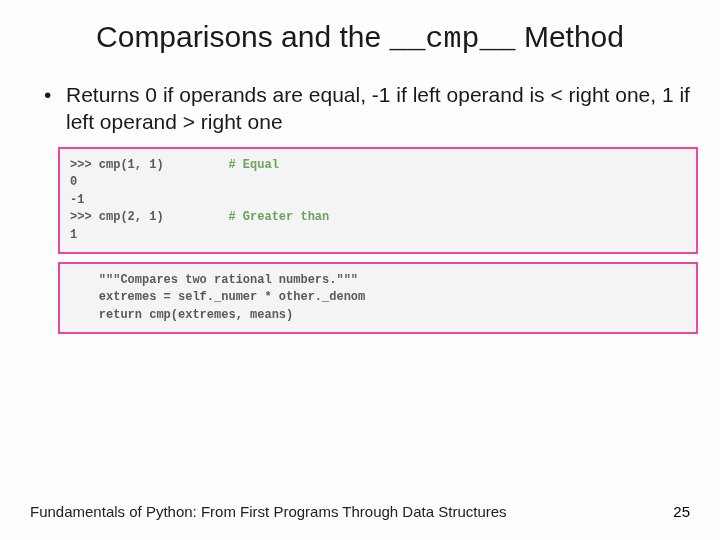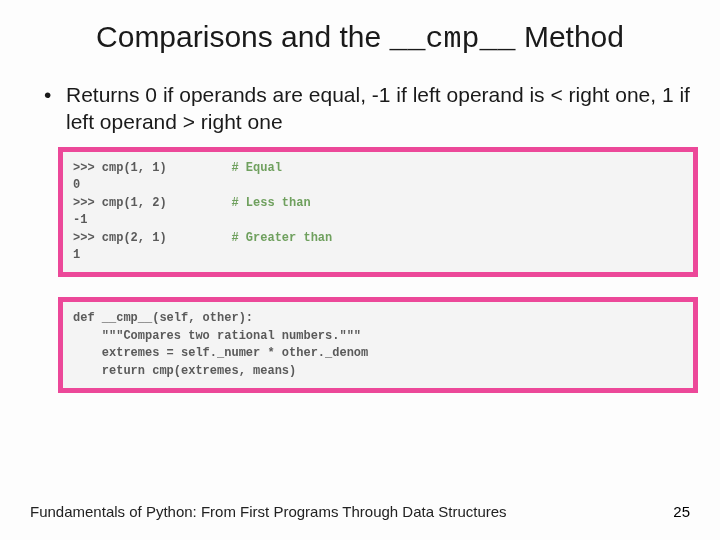--- a/index.html
+++ b/index.html
@@ -45,23 +45,23 @@
     top: 0;
     font-size: 21px;
   }
   .mono-inline { font-family: "Courier New", Courier, monospace; }
   .code-area {
     margin: 6px 0 0 28px;
     width: 640px;
   }
   .code-box {
     background: #f4f4f4;
-    border: 5px solid #ec4899;
+    border: 2px solid #ec4899;
     padding: 8px 10px 8px 10px;
-    margin-bottom: 20px;
+    margin-bottom: 8px;
   }
   .code-line {
     font-family: "Courier New", Courier, monospace;
     font-size: 12px;
     line-height: 1.45;
     white-space: pre;
     font-weight: bold;
     color: #5a5a5a;
   }
   .code-line .comment { color: #6fa05e; }
@@ -89,27 +89,25 @@
   <ul class="bullets">
     <li>
       <span>Returns 0 if operands are equal, -1 if left operand is &lt; right one, 1 if left operand &gt; right one</span>
     </li>
   </ul>
 
   <div class="code-area">
     <div class="code-box">
       <div class="code-line"><span>&gt;&gt;&gt; cmp(1, 1)</span><span>         </span><span class="comment"># Equal</span></div>
       <div class="code-line">0</div>
-      <div class="code-line"><span>&gt;&gt;&gt; cmp(1, 2)</span><span>         </span><span class="comment"># Less than</span></div>
       <div class="code-line">-1</div>
       <div class="code-line"><span>&gt;&gt;&gt; cmp(2, 1)</span><span>         </span><span class="comment"># Greater than</span></div>
       <div class="code-line">1</div>
     </div>
     <div class="code-box">
-      <div class="code-line">def __cmp__(self, other):</div>
       <div class="code-line">    """Compares two rational numbers."""</div>
       <div class="code-line">    extremes = self._numer * other._denom</div>
       <div class="code-line">    return cmp(extremes, means)</div>
     </div>
   </div>
 
   <div class="footer">
     <span>Fundamentals of Python: From First Programs Through Data Structures</span>
     <span class="pg">25</span>
   </div>

